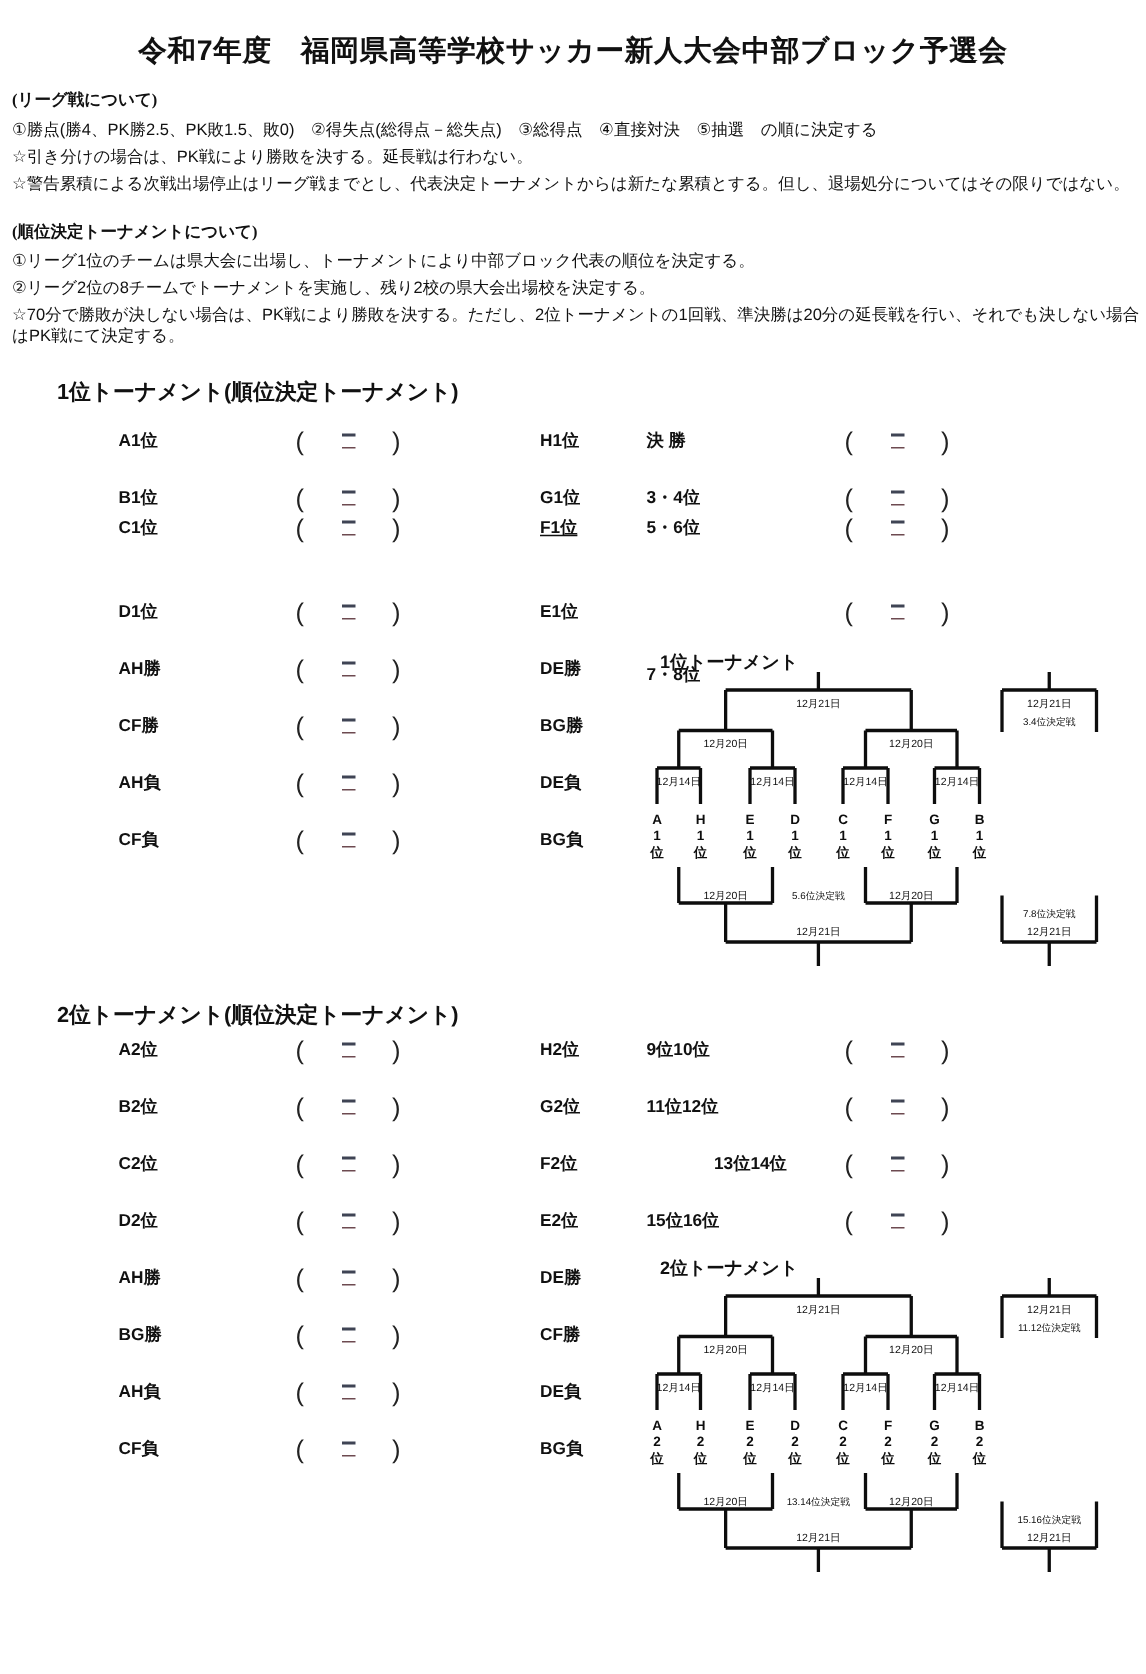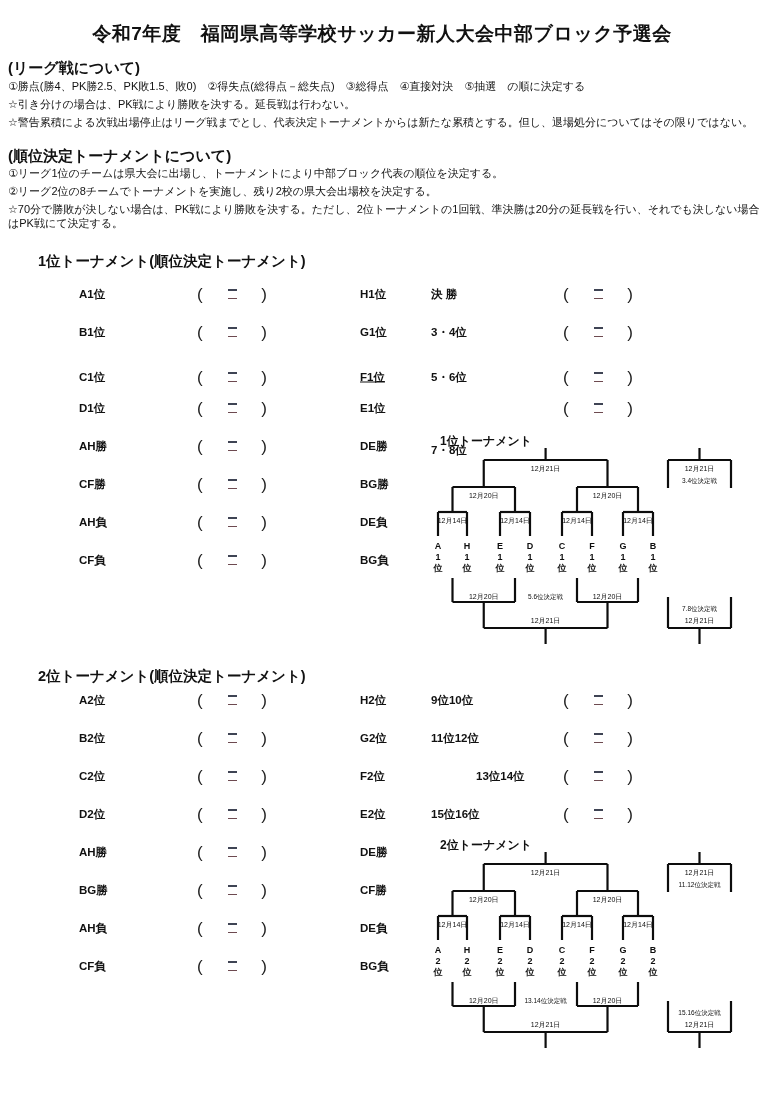--- a/index.html
+++ b/index.html
@@ -6,21 +6,21 @@
   html,body { background:#ffffff; }
   body {
     width:764px; height:1116px; position:relative; overflow:hidden;
     font-family:"Liberation Sans","DejaVu Sans",sans-serif; color:#111;
   }
   .abs { position:absolute; white-space:nowrap; }
   .doc-title {
     top:21px; left:0; width:100%; text-align:center;
     font-size:19px; font-weight:bold; letter-spacing:0.5px;
   }
-  .rule-head { left:8px; font-size:15px; font-weight:bold; }
+  .rule-head { left:8px; font-size:11px; font-weight:bold;font-family:Liberation Serif, serif; }
   .rule-line { left:8px; font-size:11px; }
   .sec-head  { left:38px; font-size:14.5px; font-weight:bold; }
   .bracket-title { font-size:12px; font-weight:bold; z-index:3; }
   .row { position:absolute; left:0; width:100%; height:24px; }
   .row .lbl {
     position:absolute; top:50%; transform:translateY(-50%);
     font-size:11.5px; font-weight:bold; white-space:nowrap;
   }
   .blank {
     position:absolute; top:50%; transform:translateY(-50%);
@@ -92,21 +92,21 @@
         <span class="lbl" style="left: 431px;">3・4位</span>
         <div class="blank" style="left: 563px;">
           <span class="paren">(</span>
           <div class="dashes">
             <i class="dash" style="background: rgb(63, 68, 84);"></i>
             <i class="dash" style="background: rgb(109, 74, 80);"></i>
           </div>
           <span class="paren">)</span>
         </div>
       </div>
-      <div class="row" style="top: 365px; text-align: center;">
+      <div class="row" style="top: 340px; text-align: center;">
         <span class="lbl" style="left: 79px;">C1位</span>
         <div class="blank" style="left: 197px;">
           <span class="paren">(</span>
           <div class="dashes">
             <i class="dash" style="background: rgb(63, 68, 84);"></i>
             <i class="dash" style="background: rgb(109, 74, 80);"></i>
           </div>
           <span class="paren">)</span>
         </div>
         <span class="lbl" style="left: 360px; text-decoration: underline;">F1位</span>

